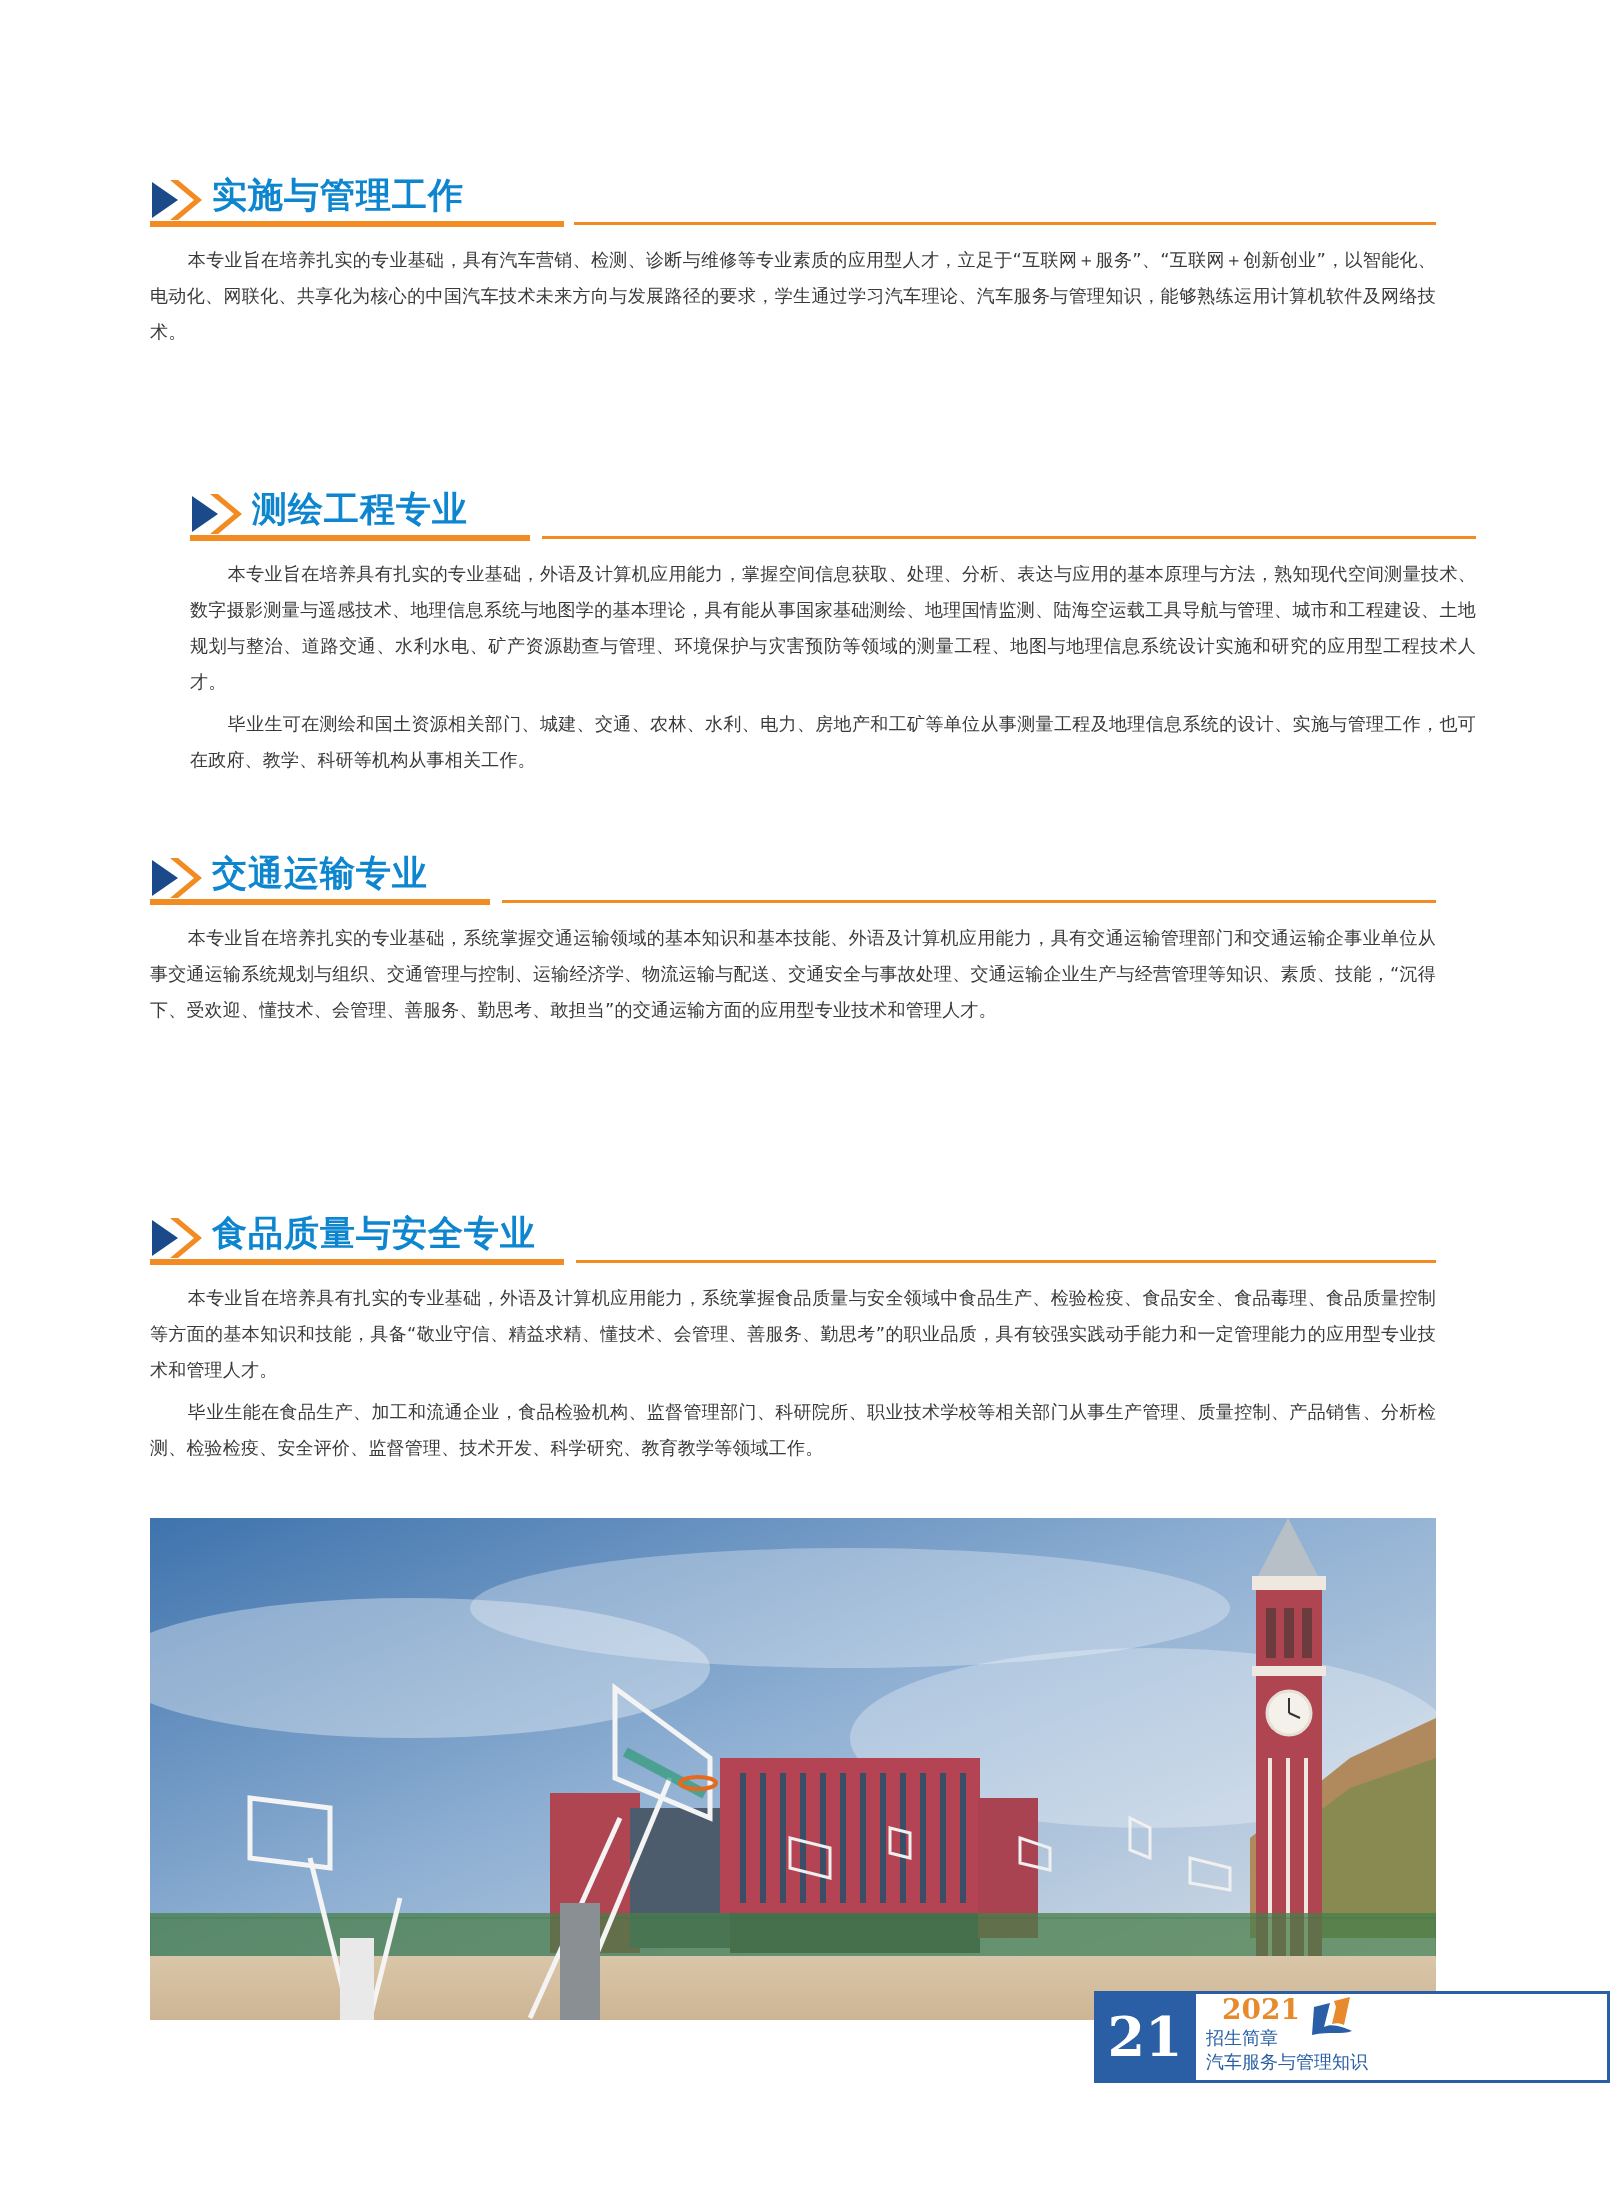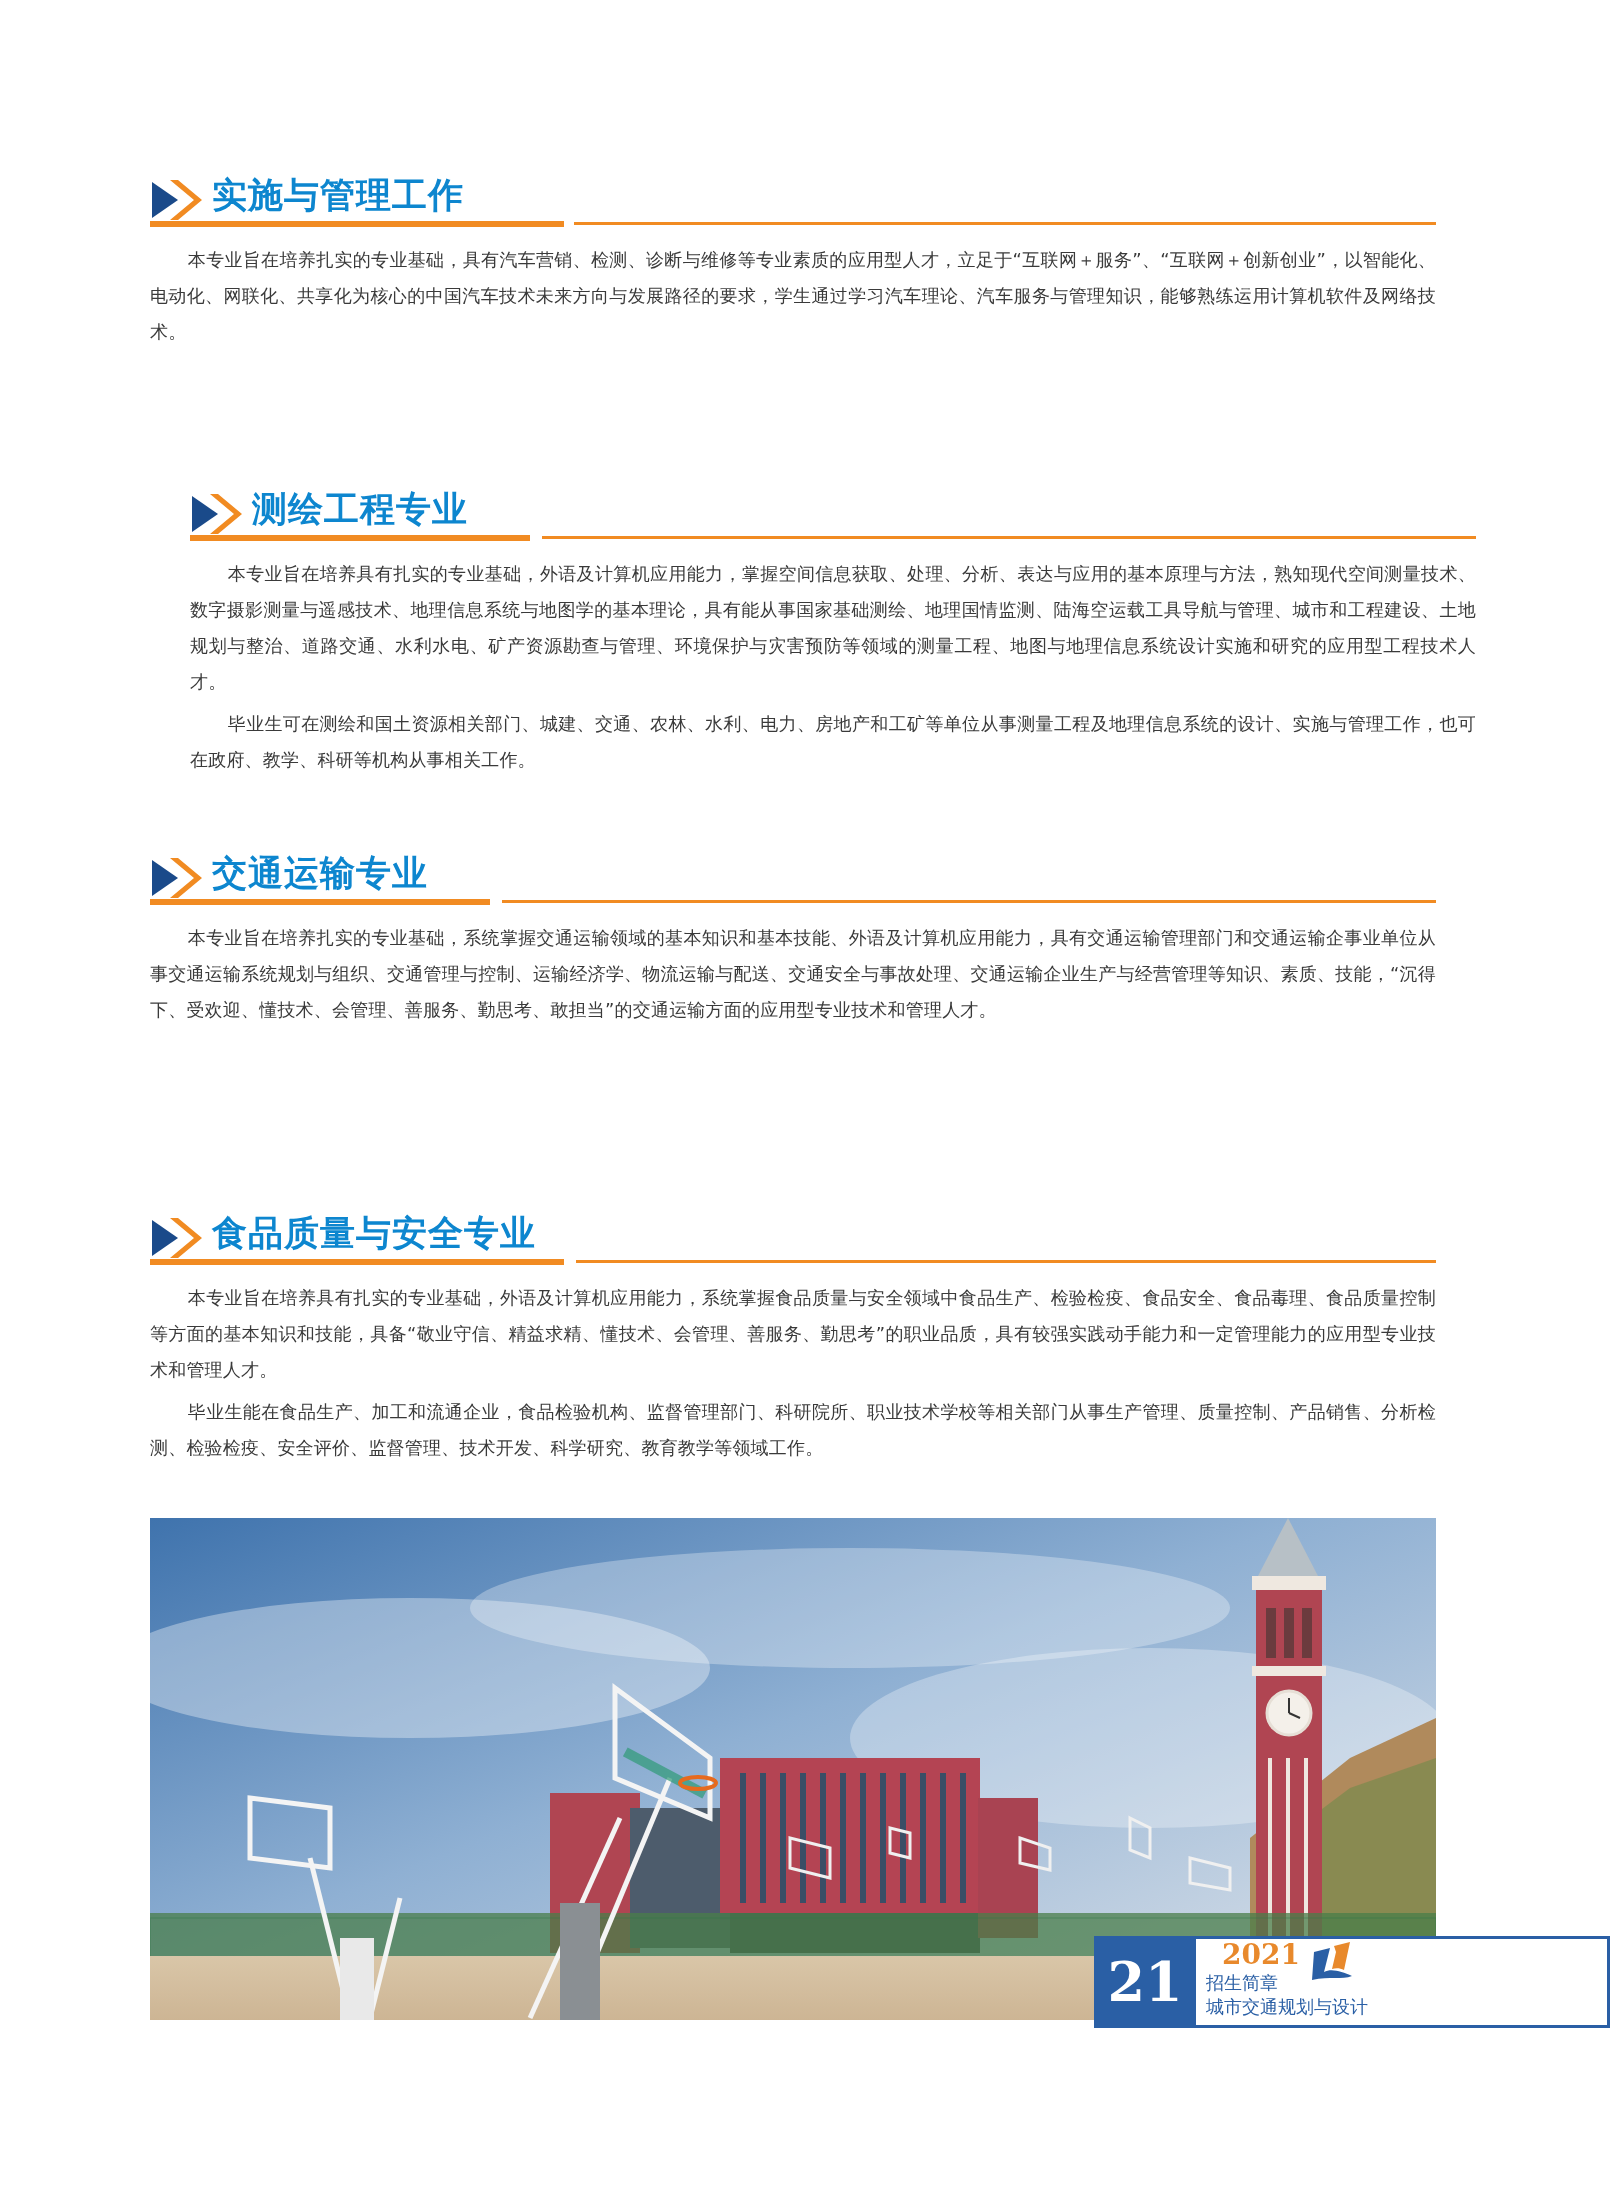--- a/index.html
+++ b/index.html
@@ -14,21 +14,21 @@
   .rule-thick { position: absolute; left: 0; top: 61px; height: 6px; background: #f18b22; }
   .rule-thin  { position: absolute; top: 62px; height: 3px; background: #f18b22; right: 0; }
 
   .para { font-size: 18px; line-height: 36px; text-indent: 2.1em; margin: 0 0 6px 0;
           color: #3a3a3a; text-align: justify; letter-spacing: 0.2px; }
   .body-wrap { padding-top: 12px; }
 
   .photo { position: absolute; left: 150px; top: 1518px; width: 1286px; height: 502px; overflow: hidden;
            background: linear-gradient(180deg, #4d7fb6 0%, #7fa3cc 28%, #b9cadc 50%, #d9d4c8 74%, #d8c8b0 100%); }
 
-  .footer { position: absolute; left: 1094px; top: 1936px; width: 516px; height: 92px; }
+  .footer { position: absolute; left: 1094px; top: 1991px; width: 516px; height: 92px; }
   .pg-box { position: absolute; left: 0; top: 0; width: 102px; height: 92px; background: #2a5fa5; }
   .pg-num { position: absolute; left: 0; top: 0; width: 102px; height: 92px; line-height: 92px;
             text-align: center; color: #ffffff; font-family: "DejaVu Serif", "Liberation Serif", serif;
             font-size: 54px; font-weight: bold; }
   .ft-frame { position: absolute; left: 102px; top: 0; right: 0; height: 92px; border: 3px solid #2a5fa5;
               border-left: none; box-sizing: border-box; background: #fff; }
   .ft-year { position: absolute; left: 112px; top: 4px; font-family: "DejaVu Serif", "Liberation Serif", serif;
              font-weight: bold; font-size: 28px; color: #e8892c; line-height: 30px; margin-left: 16px; }
   .ft-l1 { position: absolute; left: 112px; top: 36px; font-size: 18px; color: #2a5fa5; line-height: 22px; }
   .ft-l2 { position: absolute; left: 112px; top: 60px; font-size: 18px; color: #2a5fa5; line-height: 22px; }
@@ -180,18 +180,18 @@
     </g>
   </svg>
 </div>
 
 <div class="footer">
   <div class="pg-box"></div>
   <div class="pg-num">21</div>
   <div class="ft-frame"></div>
   <div class="ft-year">2021</div>
   <div class="ft-l1">招生简章</div>
-  <div class="ft-l2">城市交通规划与设计</div>
+  <div class="ft-l2">汽车服务与管理知识</div>
   <svg class="ft-logo" viewBox="0 0 48 44">
     <path d="M6,10 L22,6 L16,30 C24,26 34,30 44,34 C34,38 22,34 4,38 Z" fill="#2a5fa5"></path>
     <path d="M26,4 L42,0 L36,28 C32,26 28,26 24,27 L28,10 Z" fill="#e8892c"></path>
   </svg>
 </div>
 
 </body></html>

